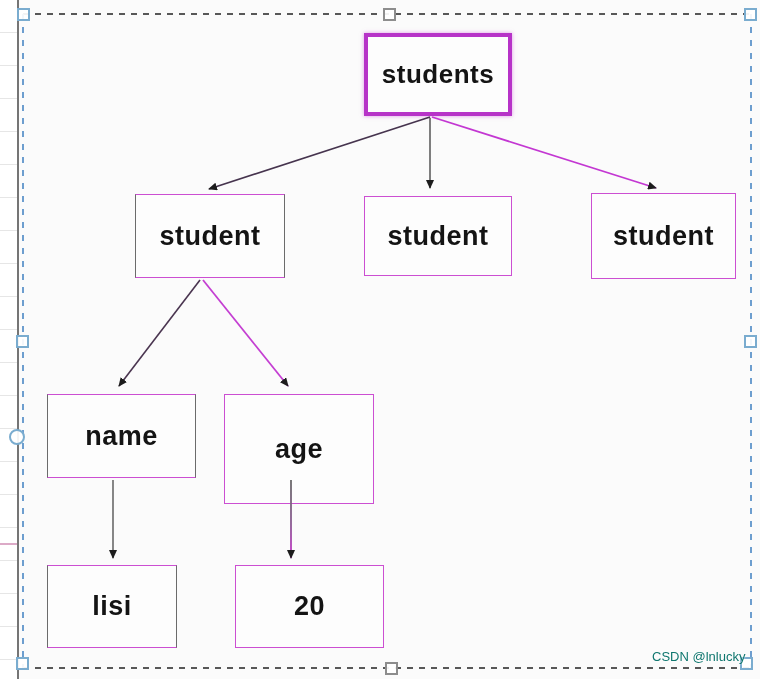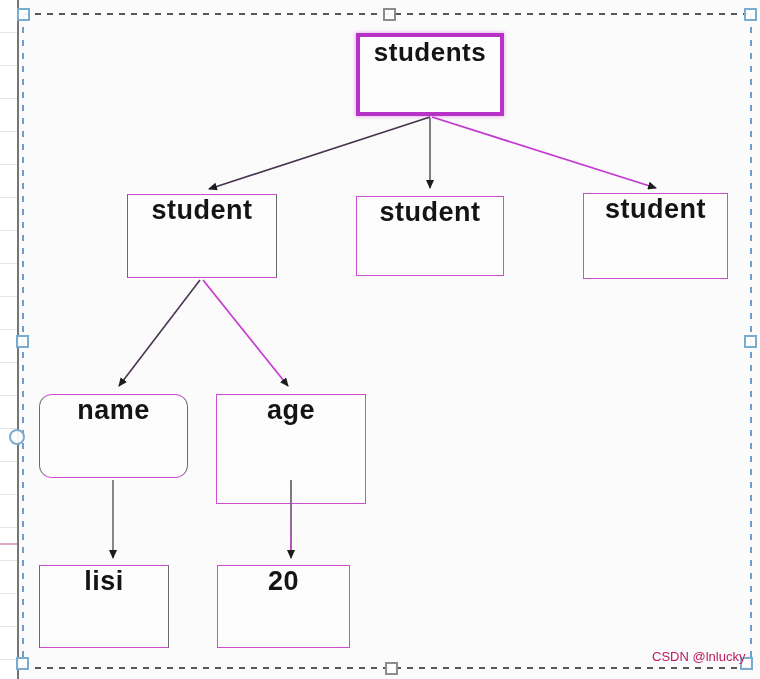--- a/index.html
+++ b/index.html
@@ -37,45 +37,46 @@
   
   .handle{
     position:absolute;width:13px;height:13px;box-sizing:border-box;
     background:rgba(255,255,255,.92);border:2px solid #7aaccf;z-index:7;
   }
   .handle.gray{border-color:#8d8d8d;}
   .handle.round{border-radius:50%;width:16px;height:16px;}
   
   .node{
     position:absolute;box-sizing:border-box;background:#fdfdfd;
-    display:flex;align-items:flex-start;justify-content:center;
+    display:flex;align-items:center;justify-content:center;
     font-weight:bold;font-size:27px;color:#141414;letter-spacing:.5px;
     z-index:2;
+    margin-left:8px;
   }
   .node-root{
     border:4px solid #b733c8;
     box-shadow:0 0 4px rgba(196,69,214,.55);
     font-size:26px;
   }
   .node-thin{border:1.5px solid #cc4fd2;}
   .node-mixed{border:1.5px solid;border-color:#cc4fd2 #6b6b6b;}
   #n-students{left:356px;top:33px;width:148px;height:83px;}
   #n-student1{left:127px;top:194px;width:150px;height:84px;}
   #n-student2{left:356px;top:196px;width:148px;height:80px;}
   #n-student3{left:583px;top:193px;width:145px;height:86px;}
-  #n-name{left:39px;top:394px;width:149px;height:84px;border-radius:13px;}
+  #n-name{left:39px;top:394px;width:149px;height:84px;}
   #n-age{left:216px;top:394px;width:150px;height:110px;}
   #n-lisi{left:39px;top:565px;width:130px;height:83px;}
-  #n-twenty{left:217px;top:565px;width:133px;height:83px;}
+  #n-twenty{left:227px;top:565px;width:149px;height:83px;}
   
   svg.edges{position:absolute;left:0;top:0;z-index:3;pointer-events:none;}
   
   .watermark{
     position:absolute;left:652px;top:649px;z-index:8;
-    font-size:13px;color:#be185d;white-space:nowrap;
+    font-size:13px;color:#0f766e;white-space:nowrap;
     text-shadow:0 0 2px #ffffff;
   }
 </style>
 </head>
 <body>
 
 <div class="sheet-rows"></div>
 <div class="sheet-row-pink"></div>
 <div class="sheet-vline"></div>
 

